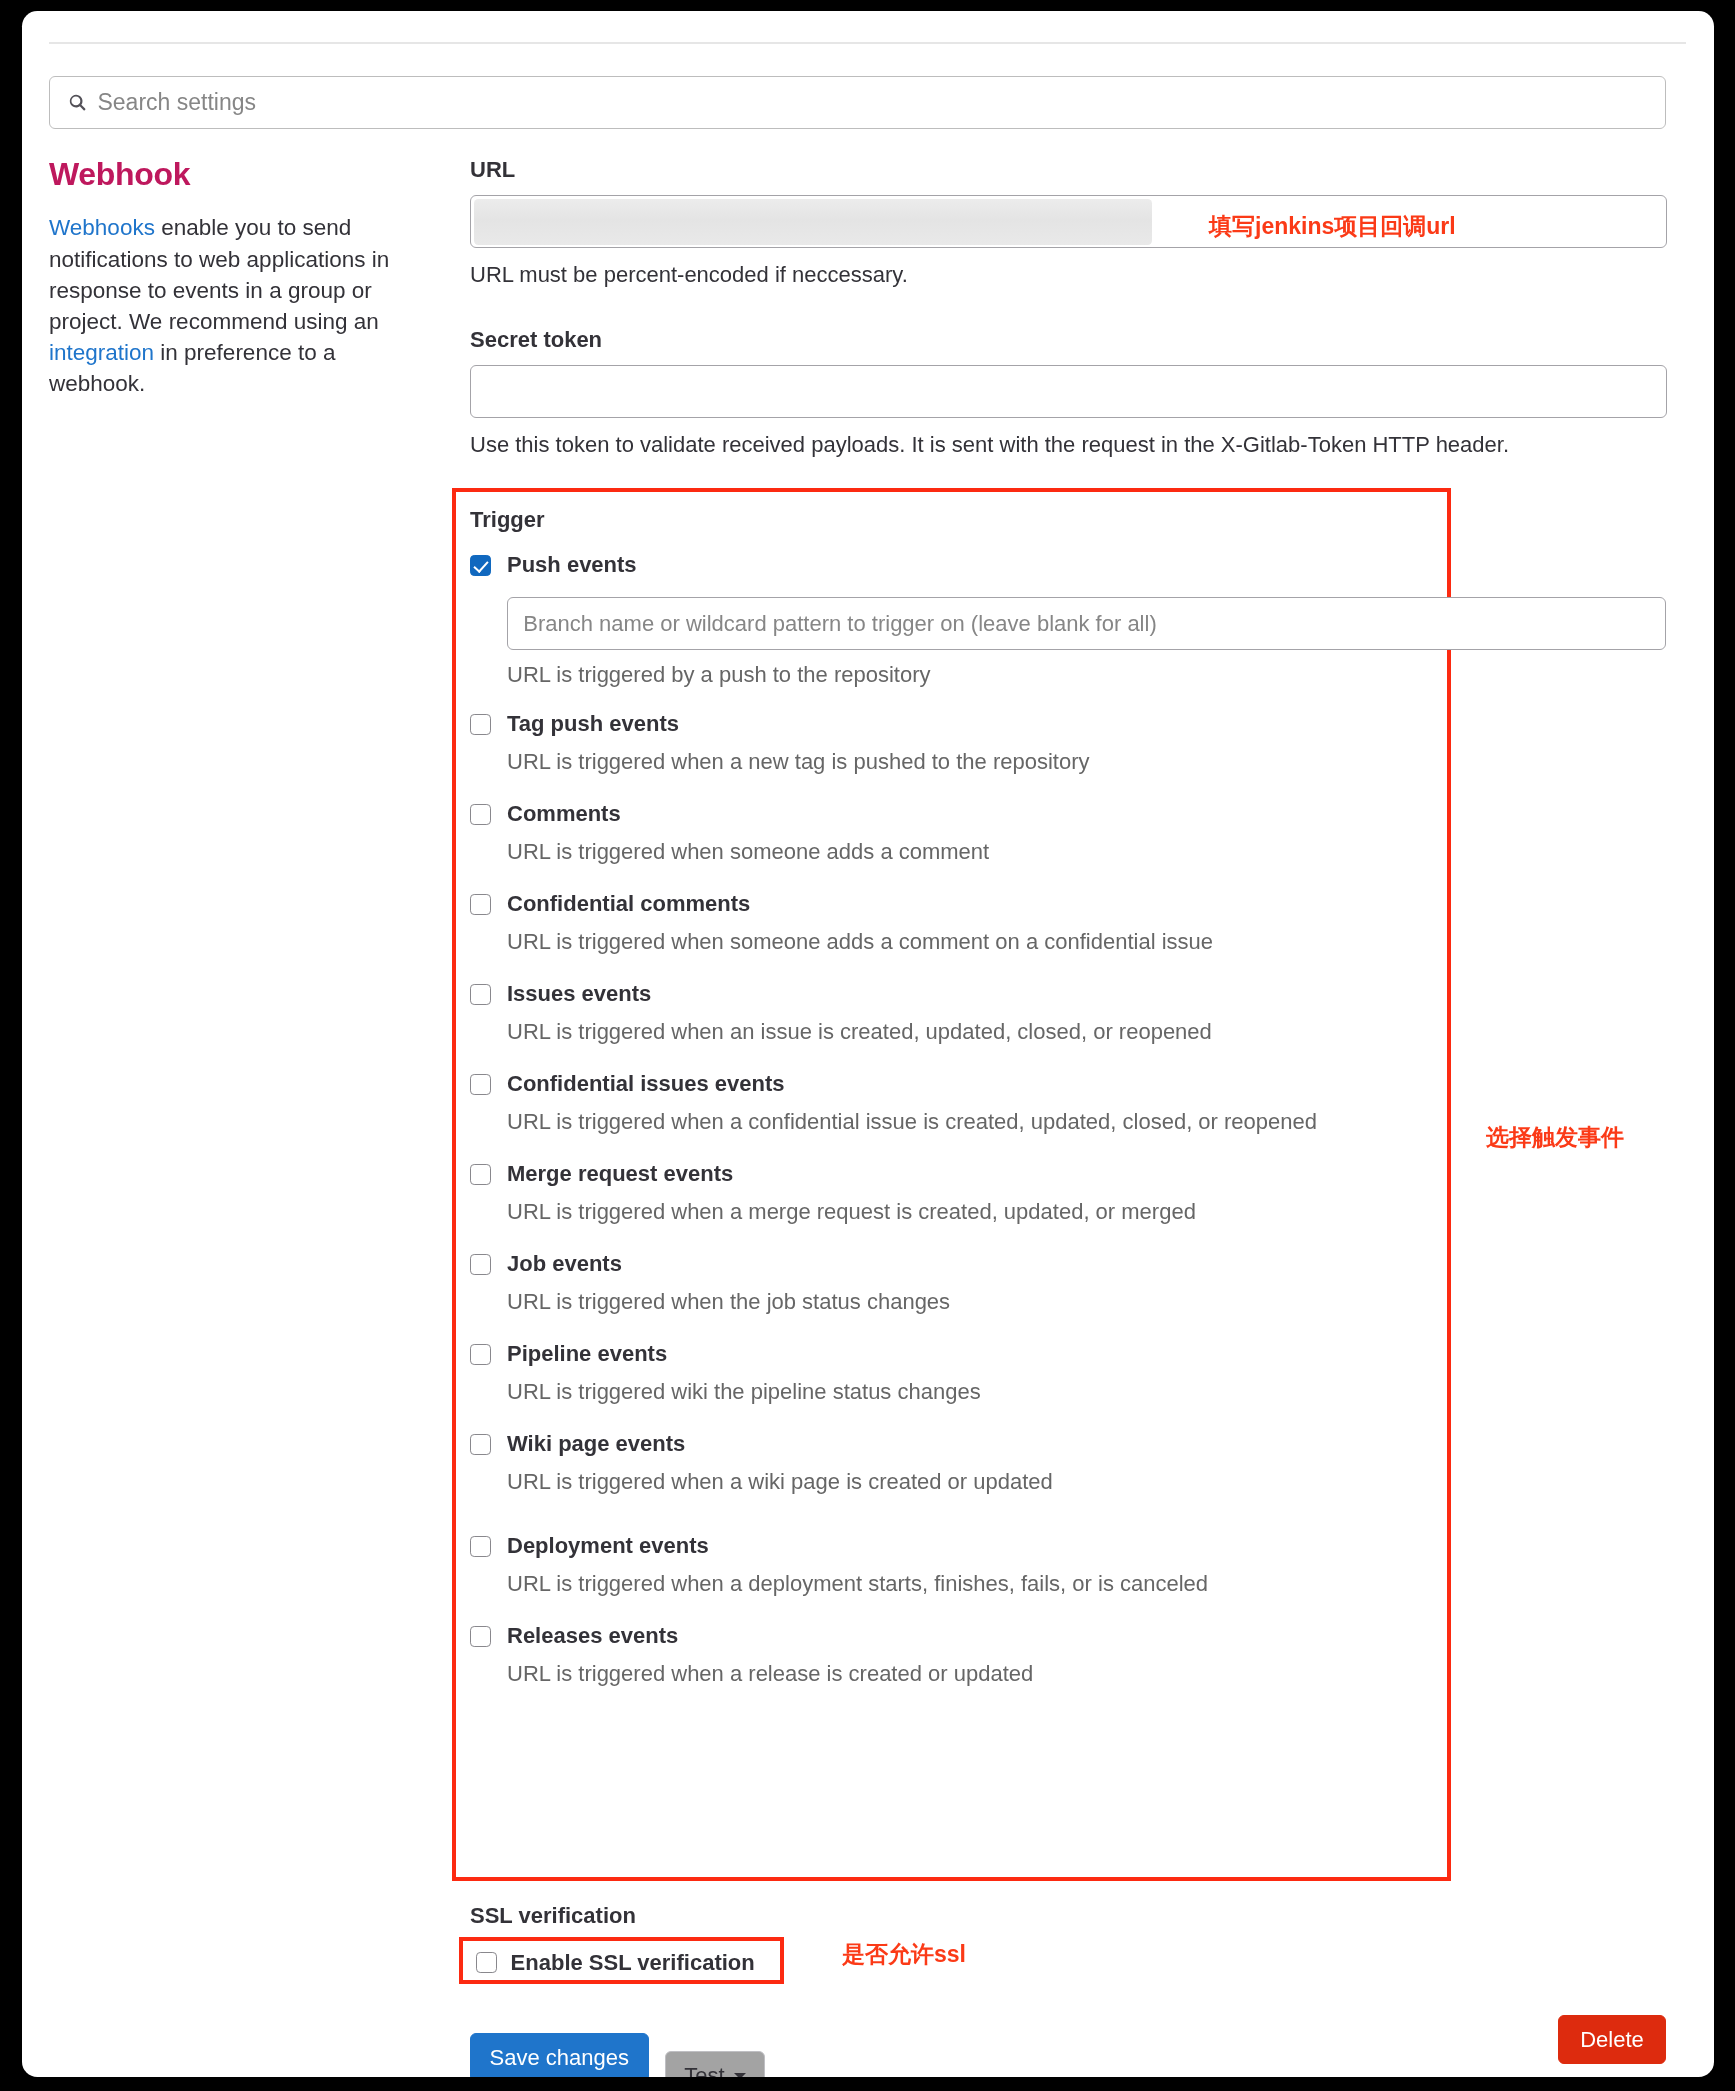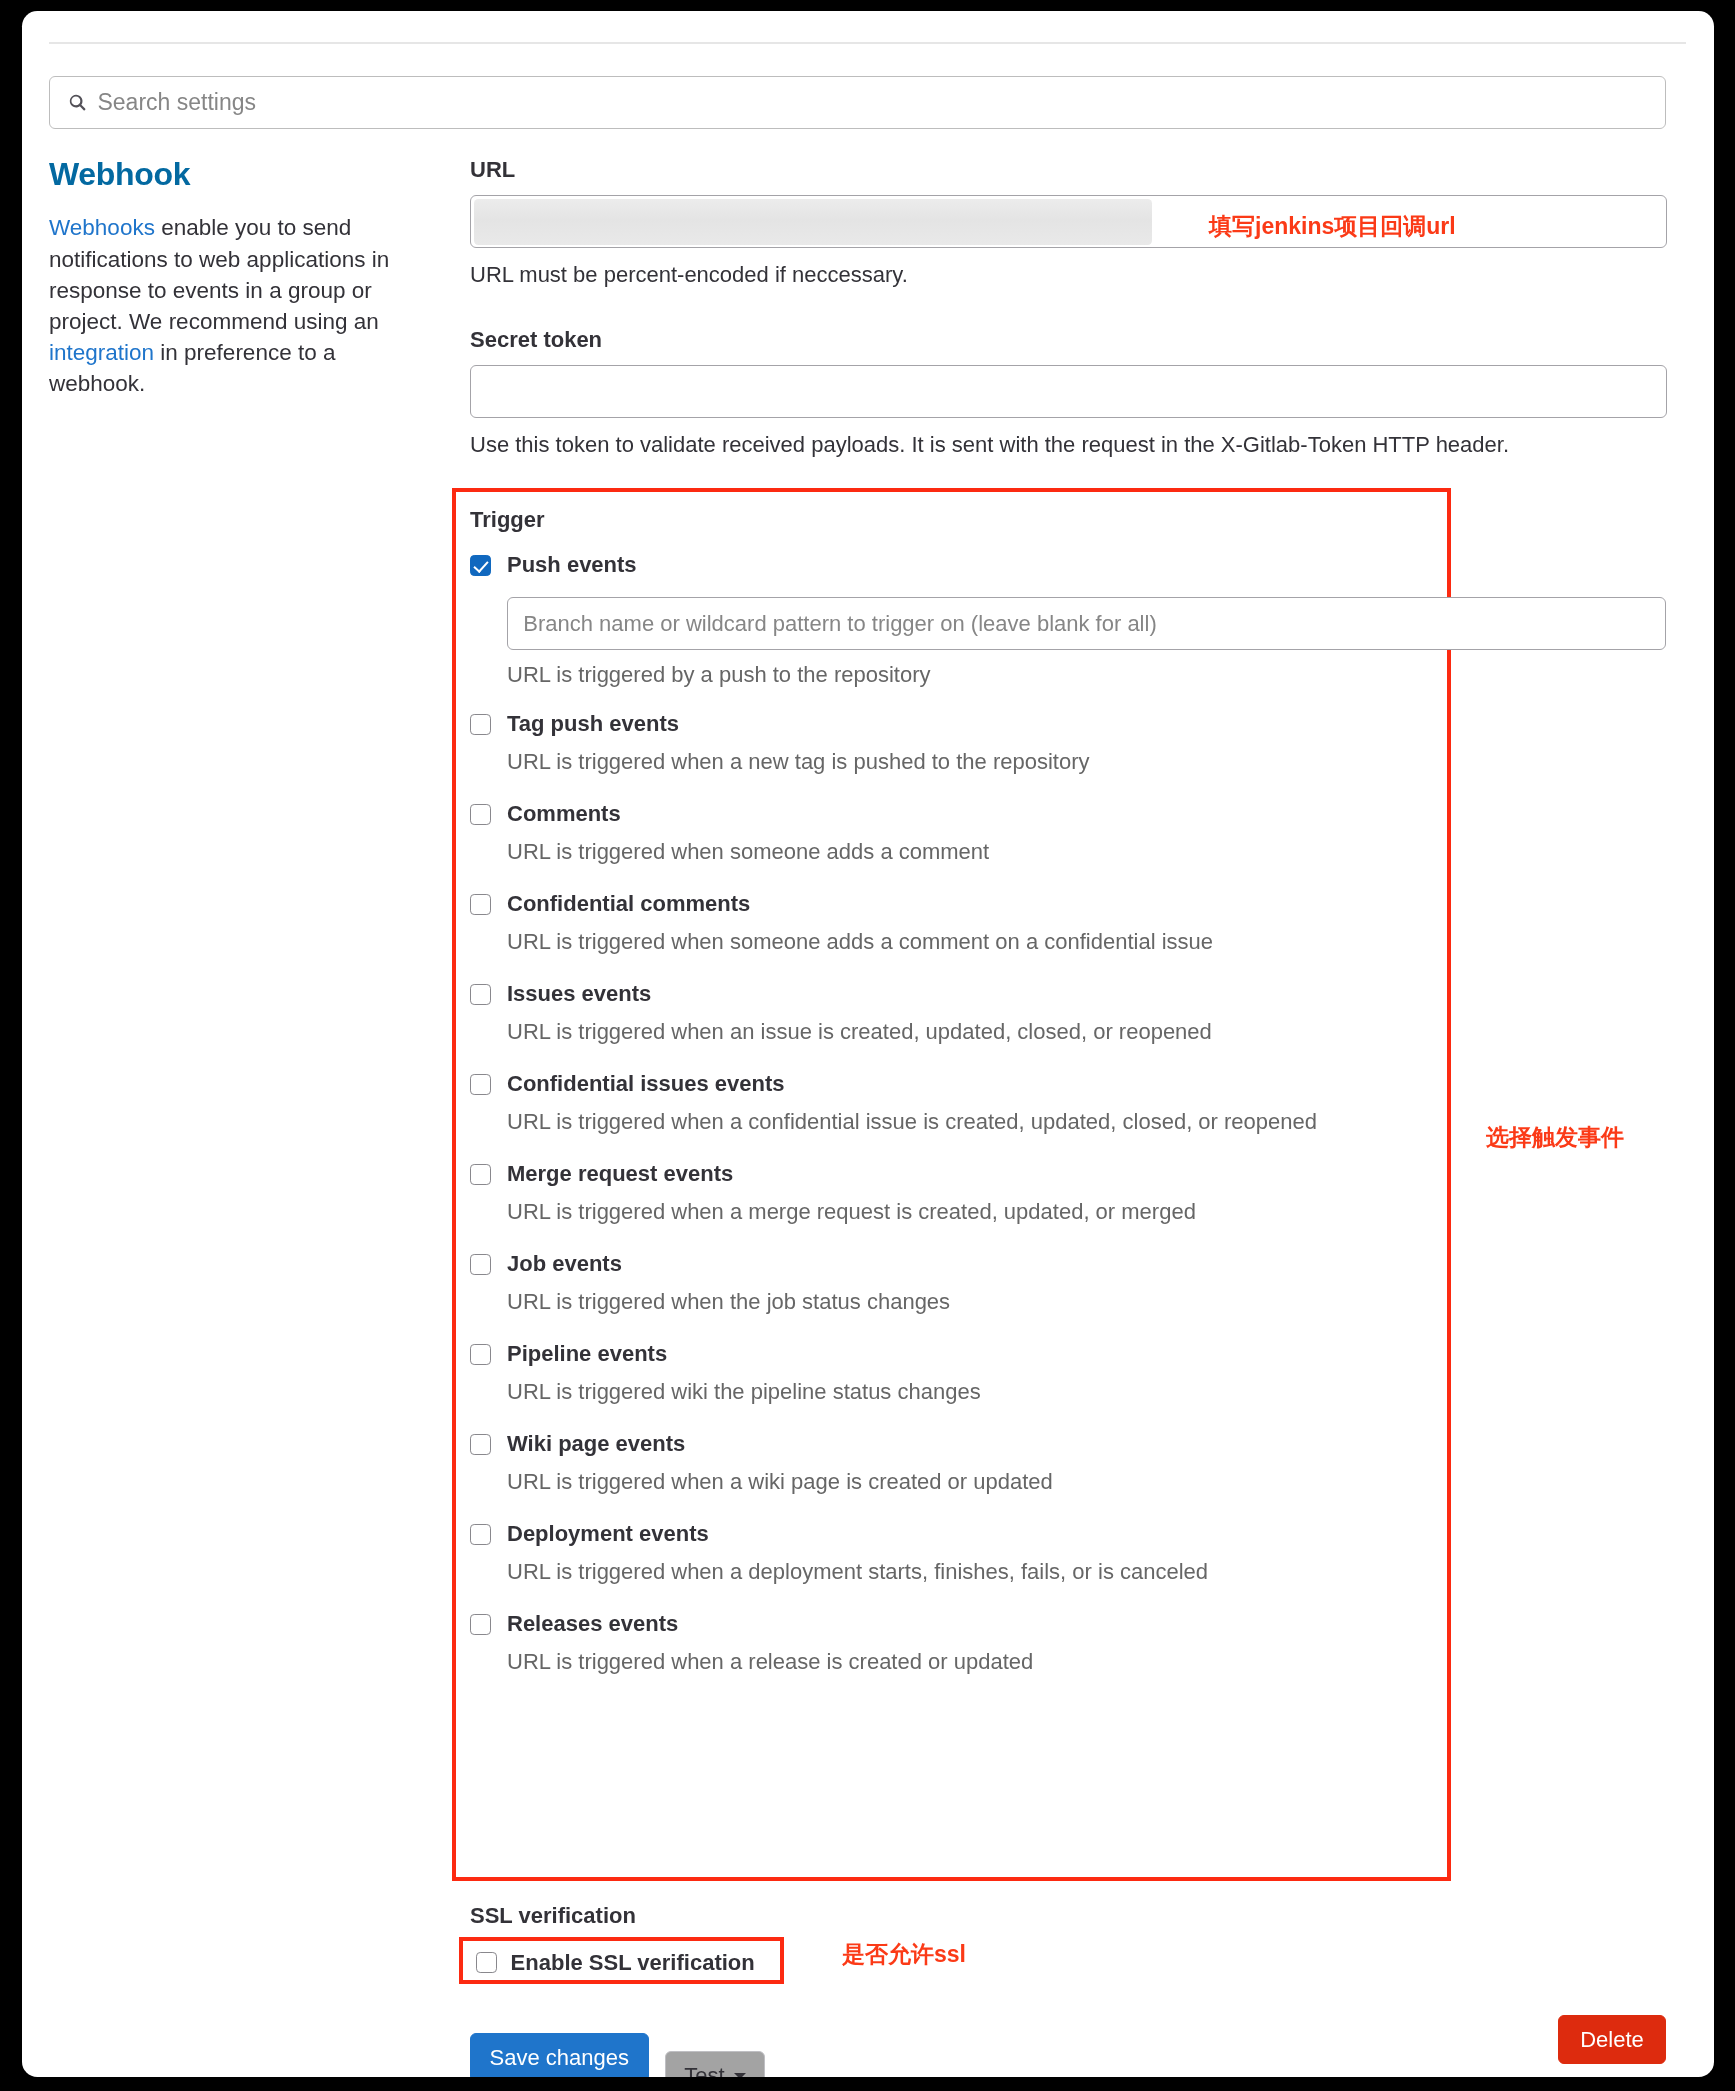--- a/index.html
+++ b/index.html
@@ -69,21 +69,21 @@
 
   
   #left-col {
     position: absolute;
     left: 27px; top: 146px;
     width: 373px;
   }
   #page-title {
     font-size: 32px;
     font-weight: bold;
-    color: #0369a1;
+    color: #be185d;
     letter-spacing: -0.3px;
     margin: 0 0 20.3px 0;
     line-height: 1.1;
   }
   #page-desc {
     font-size: 22.5px;
     line-height: 1.38;
     color: #333238;
     margin: 0;
     width: 364px;
@@ -398,21 +398,21 @@
             </div>
             <div class="cb-desc">URL is triggered when the job status changes</div>
           </div>
           <div class="cb-row" style="margin-bottom: 24px;">
             <div class="cb-head">
               <div class="cbx"></div>
               <div class="cb-title">Pipeline events</div>
             </div>
             <div class="cb-desc">URL is triggered wiki the pipeline status changes</div>
           </div>
-          <div class="cb-row" style="margin-bottom: 24px;">
+          <div class="cb-row" style="margin-bottom: 36px;">
             <div class="cb-head">
               <div class="cbx"></div>
               <div class="cb-title">Wiki page events</div>
             </div>
             <div class="cb-desc">URL is triggered when a wiki page is created or updated</div>
           </div>
           <div class="cb-row" style="margin-bottom: 24px;">
             <div class="cb-head">
               <div class="cbx"></div>
               <div class="cb-title">Deployment events</div>

